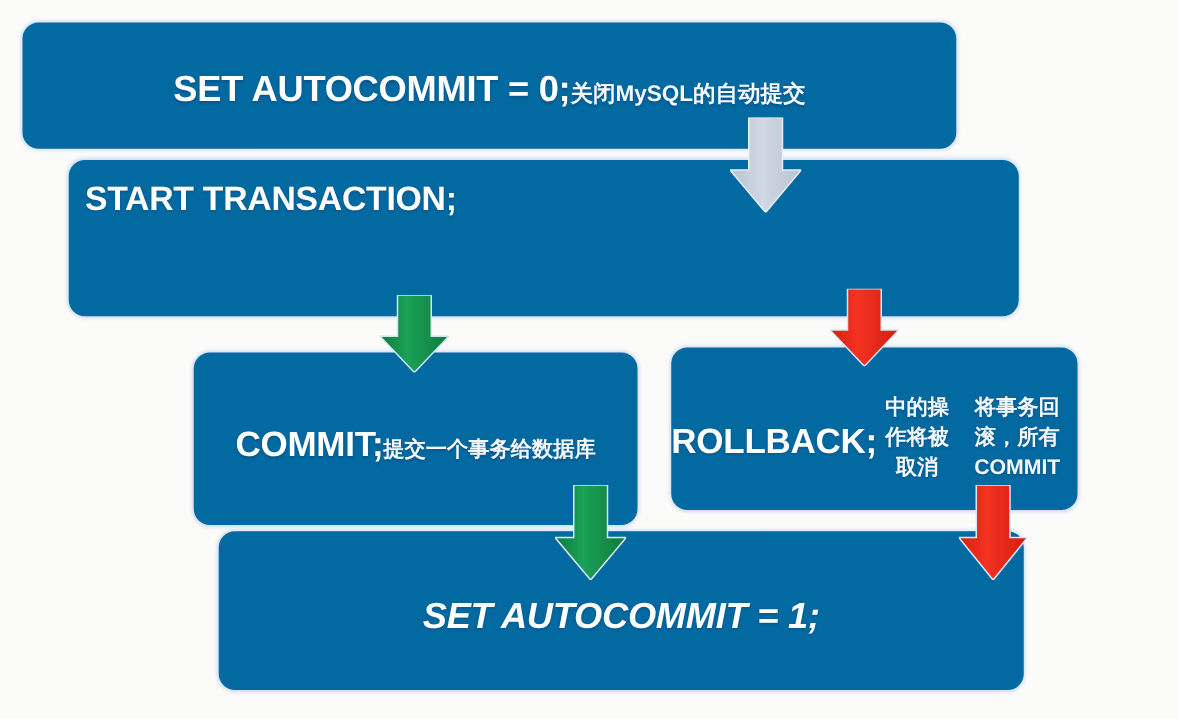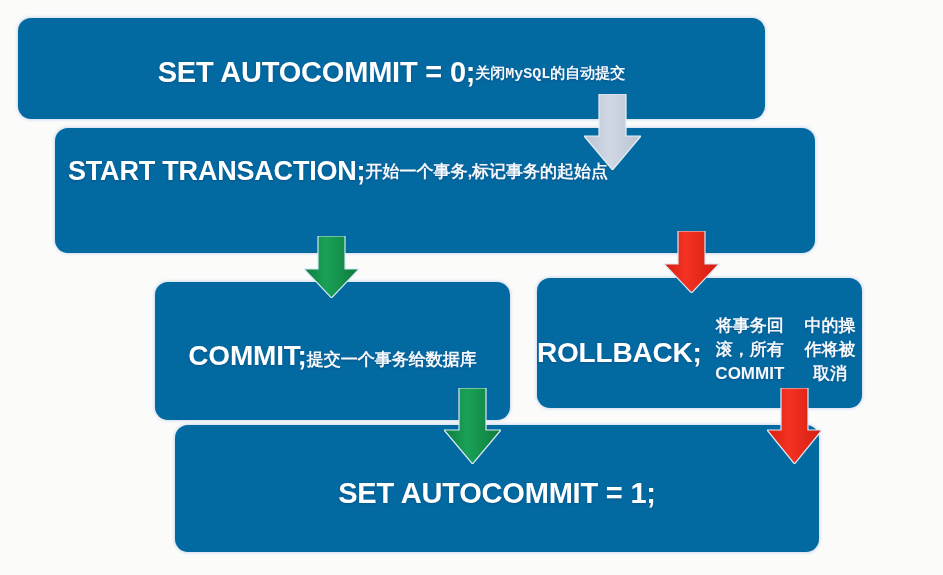--- a/index.html
+++ b/index.html
@@ -49,27 +49,27 @@
   
   .node.center { align-items: center; text-align: center; }
   .node.left   { align-items: flex-start; text-align: left; }
 
   
   #node-autocommit-off {
     left: 18px;  top: 18px;  width: 747px; height: 101px;
     padding-top: 6px;
   }
   #node-autocommit-off .title    { font-size: 29px; line-height: 36px; }
-  #node-autocommit-off .subtitle { font-size: 15px; line-height: 26px; margin-top: 6px; font-family: Liberation Mono, monospace; }
+  #node-autocommit-off .subtitle { font-size: 18px; line-height: 26px; margin-top: 6px; }
 
   #node-start-transaction {
     left: 55px; top: 128px; width: 760px; height: 125px;
     padding-left: 13px;
     justify-content: flex-start;
-    padding-top: 26px;
+    padding-top: 14px;
   }
   #node-start-transaction .title    { font-size: 27px; line-height: 34px; }
   #node-start-transaction .subtitle { font-size: 17px; line-height: 28px; margin-top: 4px; }
 
   #node-commit {
     left: 155px; top: 282px; width: 355px; height: 138px;
     padding-top: 10px;
   }
   #node-commit .title    { font-size: 28px; line-height: 36px; }
   #node-commit .subtitle { font-size: 17px; line-height: 28px; margin-top: 8px; text-align: center; }
@@ -77,20 +77,21 @@
   #node-rollback {
     left: 537px; top: 278px; width: 325px; height: 130px;
     padding-top: 8px;
   }
   #node-rollback .title    { font-size: 28px; line-height: 36px; margin-top: 12px; }
   #node-rollback .subtitle { font-size: 17px; line-height: 24px; margin-top: 6px; }
 
   #node-autocommit-on {
     left: 175px; top: 425px; width: 644px; height: 127px;
     padding-top: 8px;
+    font-style: italic;
   }
   #node-autocommit-on .title    { font-size: 29px; line-height: 38px; }
   #node-autocommit-on .subtitle { font-size: 17px; line-height: 28px; margin-top: 6px; }
 
   
   .arrow {
     position: absolute;
     display: block;
   }
   .arrow svg { display: block; width: 100%; height: 100%; }
@@ -106,32 +107,31 @@
 
 <div id="canvas">
 
   <div class="node center" id="node-autocommit-off">
     <div class="title">SET AUTOCOMMIT = 0;</div>
     <div class="subtitle">关闭MySQL的自动提交</div>
   </div>
 
   <div class="node left" id="node-start-transaction">
     <div class="title">START TRANSACTION;</div>
-    <div class="subtitle">开始一个事务,标记事务的起始点</div>
   </div>
 
   <div class="node center" id="node-commit">
     <div class="title">COMMIT;</div>
     <div class="subtitle">提交一个事务给数据库</div>
   </div>
 
   <div class="node center" id="node-rollback">
     <div class="title">ROLLBACK;</div>
+    <div class="subtitle">中的操作将被取消</div>
     <div class="subtitle">将事务回滚，所有COMMIT</div>
-    <div class="subtitle">中的操作将被取消</div>
   </div>
 
   <div class="node center" id="node-autocommit-on">
     <div class="title">SET AUTOCOMMIT = 1;</div>
   </div>
 
   <div class="arrow" id="arrow-autocommit-to-start">
     <svg viewBox="0 0 57 76" preserveAspectRatio="none">
       <defs>
         <linearGradient id="gradGray" x1="0" y1="0" x2="1" y2="0">

